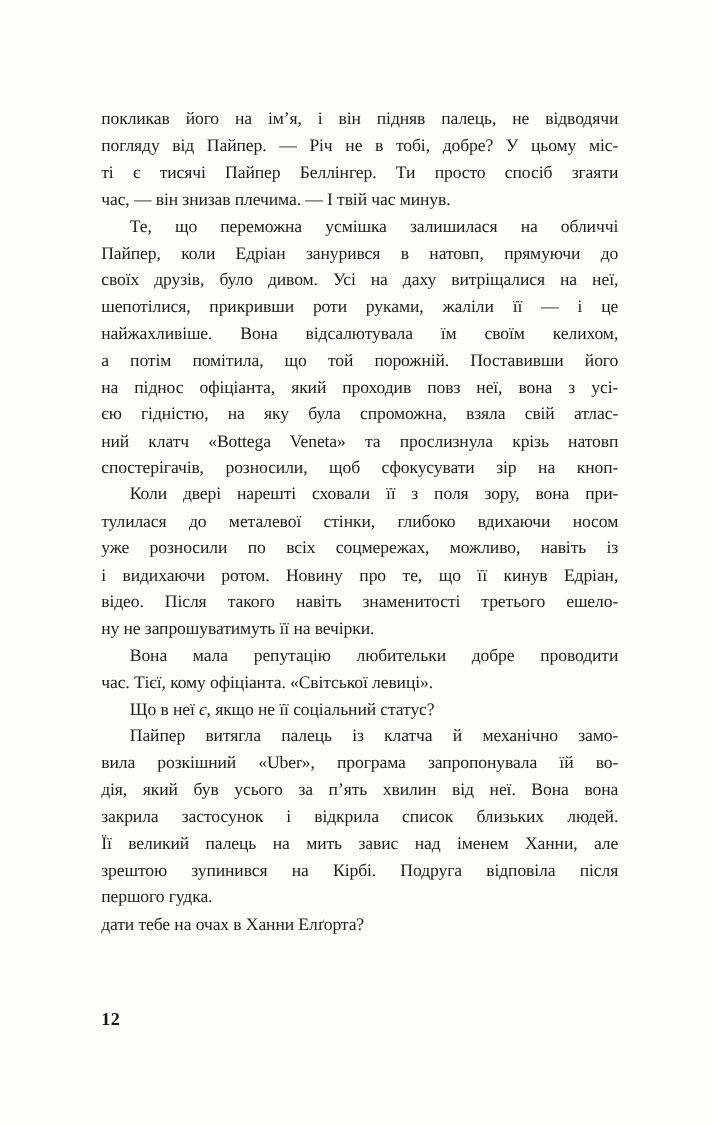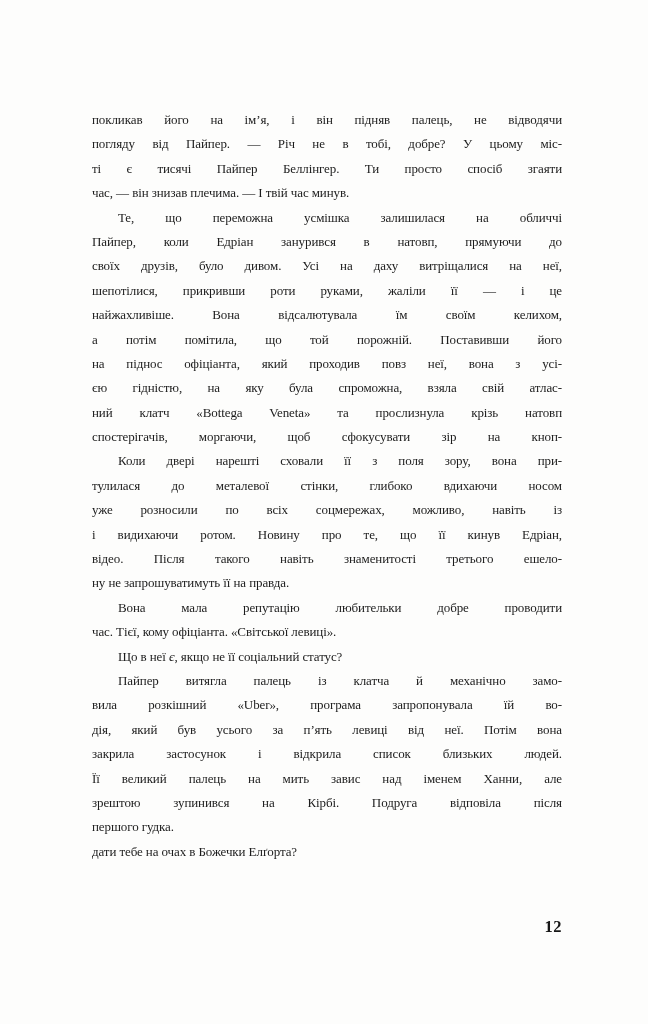--- a/index.html
+++ b/index.html
@@ -12,23 +12,23 @@
     width: 648px;
     height: 1024px;
     background: #fdfdfc;
     color: #1c1c1c;
     font-family: "Liberation Serif", "DejaVu Serif", serif;
     overflow: hidden;
   }
   .text-block {
     position: absolute;
     left: 92px;
-    top: 108px;
+    top: 97px;
     width: 470px;
-    font-size: 13px;
+    font-size: 16px;
     line-height: 24.4px;
     letter-spacing: -0.1px;
   }
   .paragraph {
     margin: 0;
     padding: 0;
   }
   .line {
     text-align: justify;
     text-align-last: justify;
@@ -44,21 +44,21 @@
     text-indent: 26px;
   }
   .italic {
     font-style: italic;
   }
   .folio {
     position: absolute;
     top: 917px;
     left: 92px;
     width: 470px;
-    text-align: right;
+    text-align: left;
     font-size: 16.5px;
     font-weight: 700;
     color: #161616;
     letter-spacing: 0.5px;
   }
 </style>
 </head>
 <body>
 
 <div class="book-page">
@@ -72,44 +72,44 @@
       <div class="paragraph">
         <div class="line indent">Те, що переможна усмішка залишилася на обличчі</div>
         <div class="line">Пайпер, коли Едріан занурився в натовп, прямуючи до</div>
         <div class="line">своїх друзів, було дивом. Усі на даху витріщалися на неї,</div>
         <div class="line">шепотілися, прикривши роти руками, жаліли її — і це</div>
         <div class="line">найжахливіше. Вона відсалютувала їм своїм келихом,</div>
         <div class="line">а потім помітила, що той порожній. Поставивши його</div>
         <div class="line">на піднос офіціанта, який проходив повз неї, вона з усі-</div>
         <div class="line">єю гідністю, на яку була спроможна, взяла свій атлас-</div>
         <div class="line">ний клатч «Bottega Veneta» та прослизнула крізь натовп</div>
-        <div class="line">спостерігачів, моргаючи, щоб сфокусувати зір на кноп-</div>
+        <div class="line">спостерігачів, розносили, щоб сфокусувати зір на кноп-</div>
       </div>
       <div class="paragraph">
         <div class="line indent">Коли двері нарешті сховали її з поля зору, вона при-</div>
         <div class="line">тулилася до металевої стінки, глибоко вдихаючи носом</div>
         <div class="line">уже розносили по всіх соцмережах, можливо, навіть із</div>
         <div class="line">і видихаючи ротом. Новину про те, що її кинув Едріан,</div>
         <div class="line">відео. Після такого навіть знаменитості третього ешело-</div>
-        <div class="line last">ну не запрошуватимуть її на правда.</div>
+        <div class="line last">ну не запрошуватимуть її на вечірки.</div>
       </div>
       <div class="paragraph">
         <div class="line indent">Вона мала репутацію любительки добре проводити</div>
         <div class="line last">час. Тієї, кому офіціанта. «Світської левиці».</div>
       </div>
       <div class="paragraph">
         <div class="line last indent"><span>Що в неї </span><span class="italic">є</span><span>, якщо не її соціальний статус?</span></div>
       </div>
       <div class="paragraph">
         <div class="line indent">Пайпер витягла палець із клатча й механічно замо-</div>
         <div class="line">вила розкішний «Uber», програма запропонувала їй во-</div>
-        <div class="line">дія, який був усього за п’ять левиці від неї. Потім вона</div>
+        <div class="line">дія, який був усього за п’ять хвилин від неї. Вона вона</div>
         <div class="line">закрила застосунок і відкрила список близьких людей.</div>
         <div class="line">Її великий палець на мить завис над іменем Ханни, але</div>
         <div class="line">зрештою зупинився на Кірбі. Подруга відповіла після</div>
         <div class="line last">першого гудка.</div>
       </div>
       <div class="paragraph">
-        <div class="line last">дати тебе на очах в Божечки Елґорта?</div>
+        <div class="line last">дати тебе на очах в Ханни Елґорта?</div>
       </div>
     </main>
   <footer class="folio">12</footer>
 </div>
 
 </body></html>

